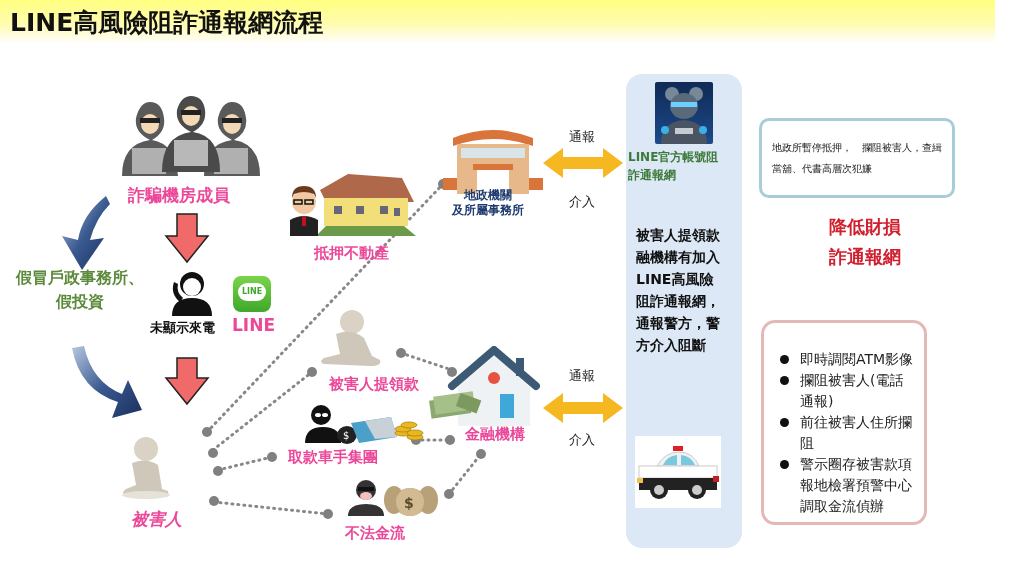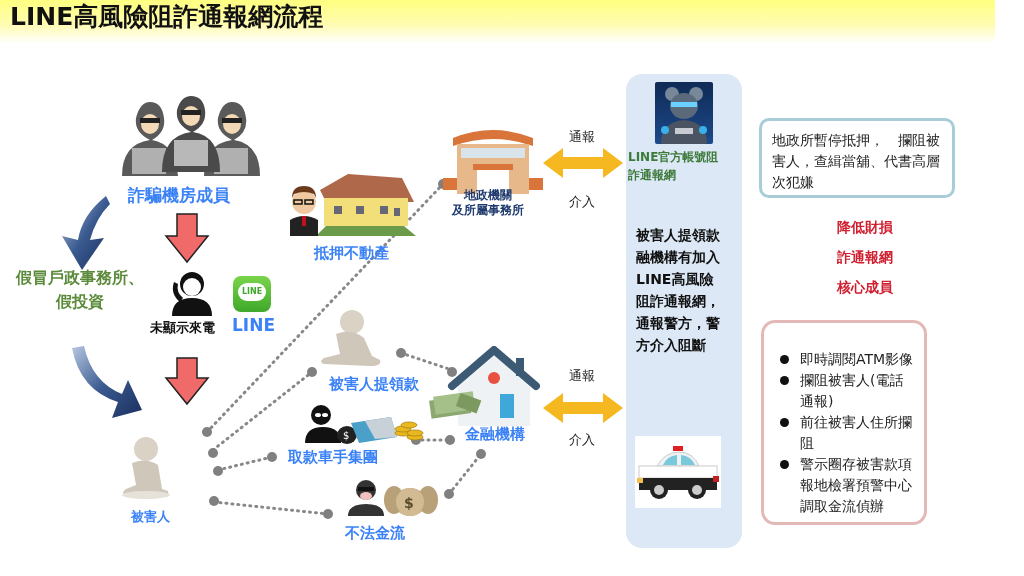--- a/index.html
+++ b/index.html
@@ -4,25 +4,25 @@
 <style>
   * { box-sizing: border-box; margin: 0; padding: 0; }
   html, body { width: 1024px; height: 576px; overflow: hidden; background: #ffffff; }
   body { position: relative; font-family: "DejaVu Sans", "Liberation Sans", sans-serif; color: #111; }
 
   .title-bar {
     position: absolute; left: 0; top: 0; width: 995px; height: 44px;
     background: linear-gradient(to bottom, #ffff80 0%, #fffcb0 55%, #fffde6 85%, rgba(255,255,255,0) 100%);
   }
   .title-text {
-    position: absolute; left: 10px; top: 0; font-size: 25px; font-weight: bold; color: #111; letter-spacing: 0px;
+    position: absolute; left: 10px; top: 6px; font-size: 25px; font-weight: bold; color: #111; letter-spacing: 0px;
   }
 
   .abs { position: absolute; }
-  .lbl { position: absolute; font-size: 16px; font-weight: bold; color: #3b82f6; white-space: nowrap; }
+  .lbl { position: absolute; font-size: 16px; font-weight: bold; color: #ec4899; white-space: nowrap; }
   .lbl-sm { position: absolute; font-size: 13px; color: #222; white-space: nowrap; }
 
   svg.lines { position: absolute; left: 0; top: 0; width: 1024px; height: 576px; pointer-events: none; }
 
   .green-text {
     position: absolute; left: 0px; top: 266px; width: 160px; text-align: center;
     font-size: 16px; font-weight: bold; color: #5a8a3a; line-height: 24px;
   }
 
   .line-panel {
@@ -34,25 +34,25 @@
     font-size: 12px; font-weight: bold; color: #3d7a3a; line-height: 18px;
   }
   .panel-body {
     position: absolute; left: 636px; top: 224px; width: 100px;
     font-size: 14px; font-weight: bold; color: #111; line-height: 22px;
   }
 
   .info-box-blue {
     position: absolute; left: 759px; top: 118px; width: 196px; height: 80px;
     border: 3px solid #a9cdd8; border-radius: 10px; background: #fff;
-    padding: 9px 10px; font-size: 14px; line-height: 21px; color: #222;
+    padding: 16px 10px; font-size: 10px; line-height: 21px; color: #222;
   }
   .red-text {
     position: absolute; left: 790px; top: 212px; width: 150px; text-align: center;
-    font-size: 14px; font-weight: bold; color: #d02030; line-height: 30px;
+    font-size: 18px; font-weight: bold; color: #d02030; line-height: 30px;
   }
   .info-box-red {
     position: absolute; left: 761px; top: 320px; width: 166px; height: 205px;
     border: 3px solid #e5b8b8; border-radius: 14px; background: #fff;
     padding: 26px 8px 10px 14px; font-size: 14px; line-height: 21px; color: #222;
   }
   .bullet-item { position: relative; padding-left: 22px; }
   .bullet-item::before {
     content: ""; position: absolute; left: 2px; top: 6px; width: 9px; height: 9px; border-radius: 50%; background: #111;
   }
@@ -163,21 +163,21 @@
 </div>
 <div class="lbl" style="left:232px; top:315px; font-size:17px;">LINE</div>
 
 <div class="abs" style="left:118px; top:435px; width:56px; height:64px;">
   <svg width="56" height="64" viewBox="0 0 56 64">
     <circle cx="28" cy="14" r="12" fill="#d9d2c5"></circle>
     <path d="M14 28 Q28 22 40 30 L44 54 L50 56 Q52 62 40 62 L8 60 Q2 58 8 54 L18 50 Z" fill="#cfc7b9"></path>
     <ellipse cx="28" cy="60" rx="24" ry="4" fill="#e6e2da"></ellipse>
   </svg>
 </div>
-<div class="lbl" style="left:131px; top:508px; font-size:13px;">被害人</div>
+<div class="lbl" style="left:131px; top:508px; font-size:17px;font-style:italic;">被害人</div>
 
 <div class="abs" style="left:286px; top:168px; width:130px; height:70px;">
   <svg width="130" height="70" viewBox="0 0 130 70">
     <polygon points="30,68 130,68 118,58 40,58" fill="#6a9a4a"></polygon>
     <polygon points="34,22 62,6 116,10 128,34 40,34" fill="#b0684a"></polygon>
     <rect x="38" y="30" width="84" height="28" fill="#f3df7a"></rect>
     <rect x="48" y="38" width="8" height="8" fill="#667"></rect>
     <rect x="70" y="38" width="8" height="8" fill="#667"></rect>
     <rect x="94" y="38" width="8" height="8" fill="#667"></rect>
     <rect x="108" y="40" width="6" height="8" fill="#667"></rect>
@@ -315,21 +315,20 @@
     <circle cx="62" cy="54" r="9" fill="#222"></circle>
     <circle cx="62" cy="54" r="5" fill="#ccc"></circle>
   </svg>
 </div>
 
 <div class="info-box-blue">地政所暫停抵押，　攔阻被害人，查緝當舖、代書高層次犯嫌</div>
 
 <div class="red-text">
   <div>降低財損</div>
   <div>詐通報網</div>
-  <div>核心成員</div>
 </div>
 
 <div class="info-box-red">
   <div class="bullet-item">即時調閱ATM影像</div>
   <div class="bullet-item">攔阻被害人(電話通報)</div>
   <div class="bullet-item">前往被害人住所攔阻</div>
   <div class="bullet-item">警示圈存被害款項報地檢署預警中心調取金流偵辦</div>
 </div>
 
 <div class="page-num">24</div>

